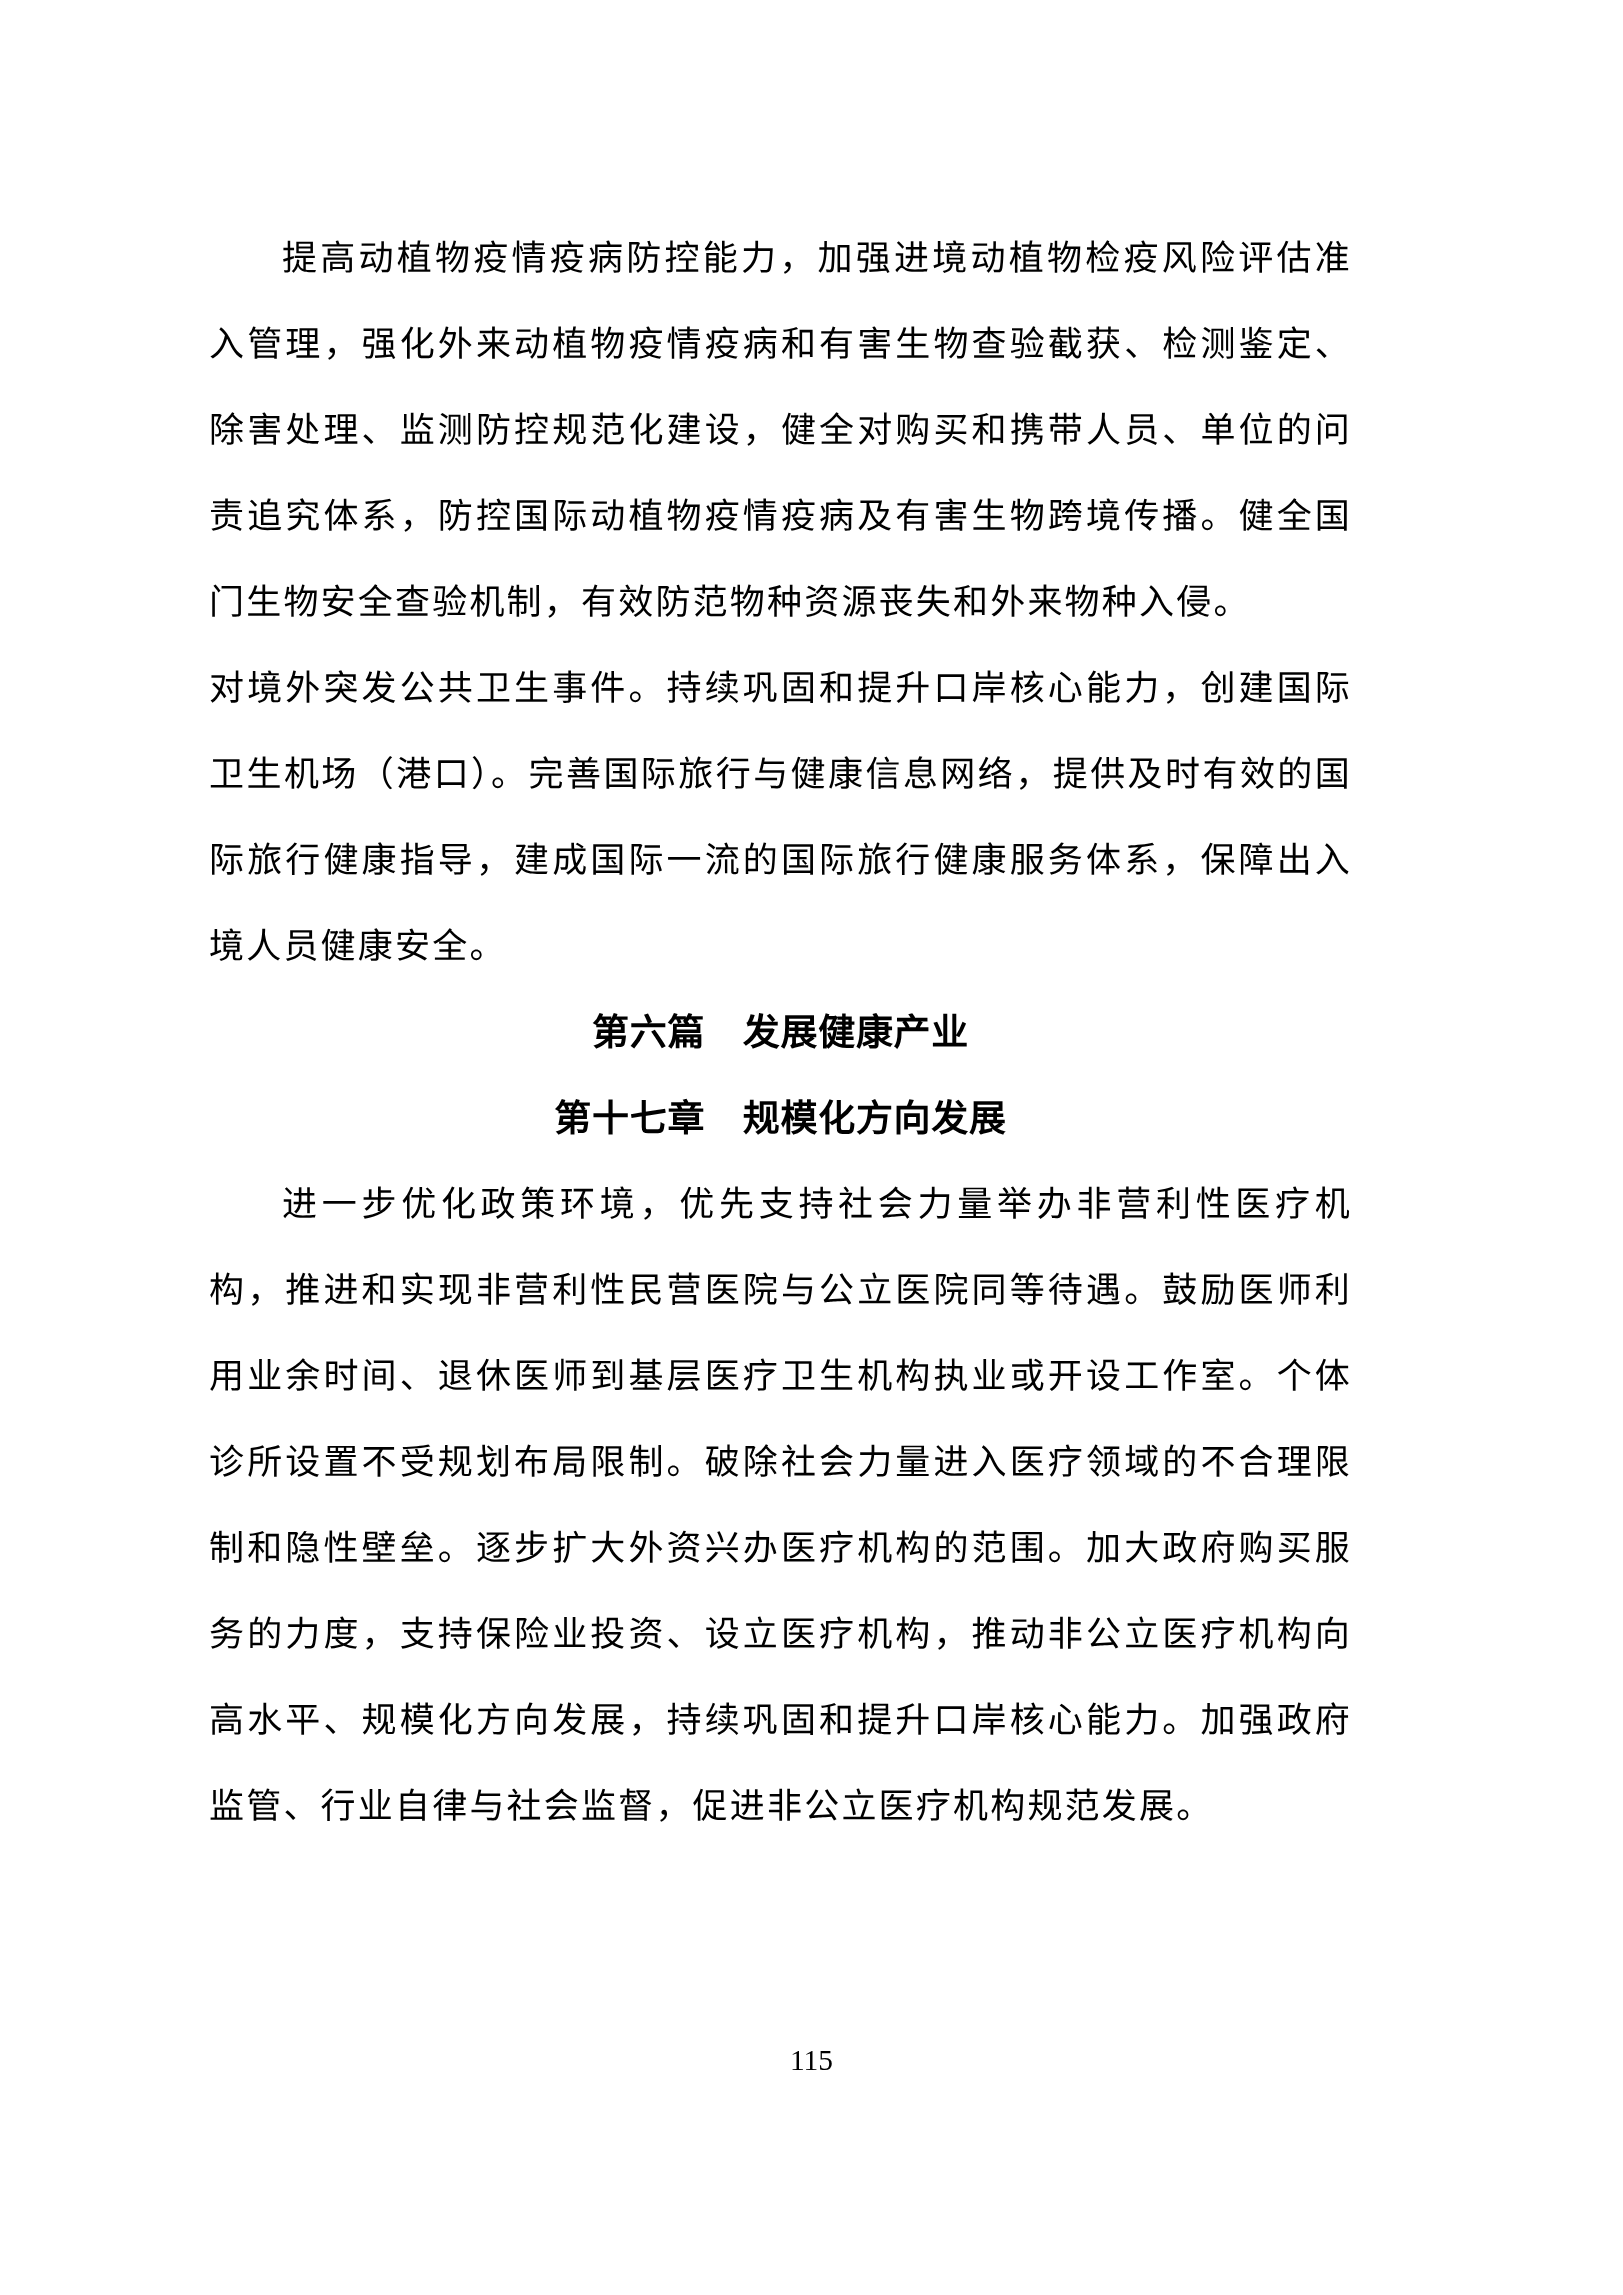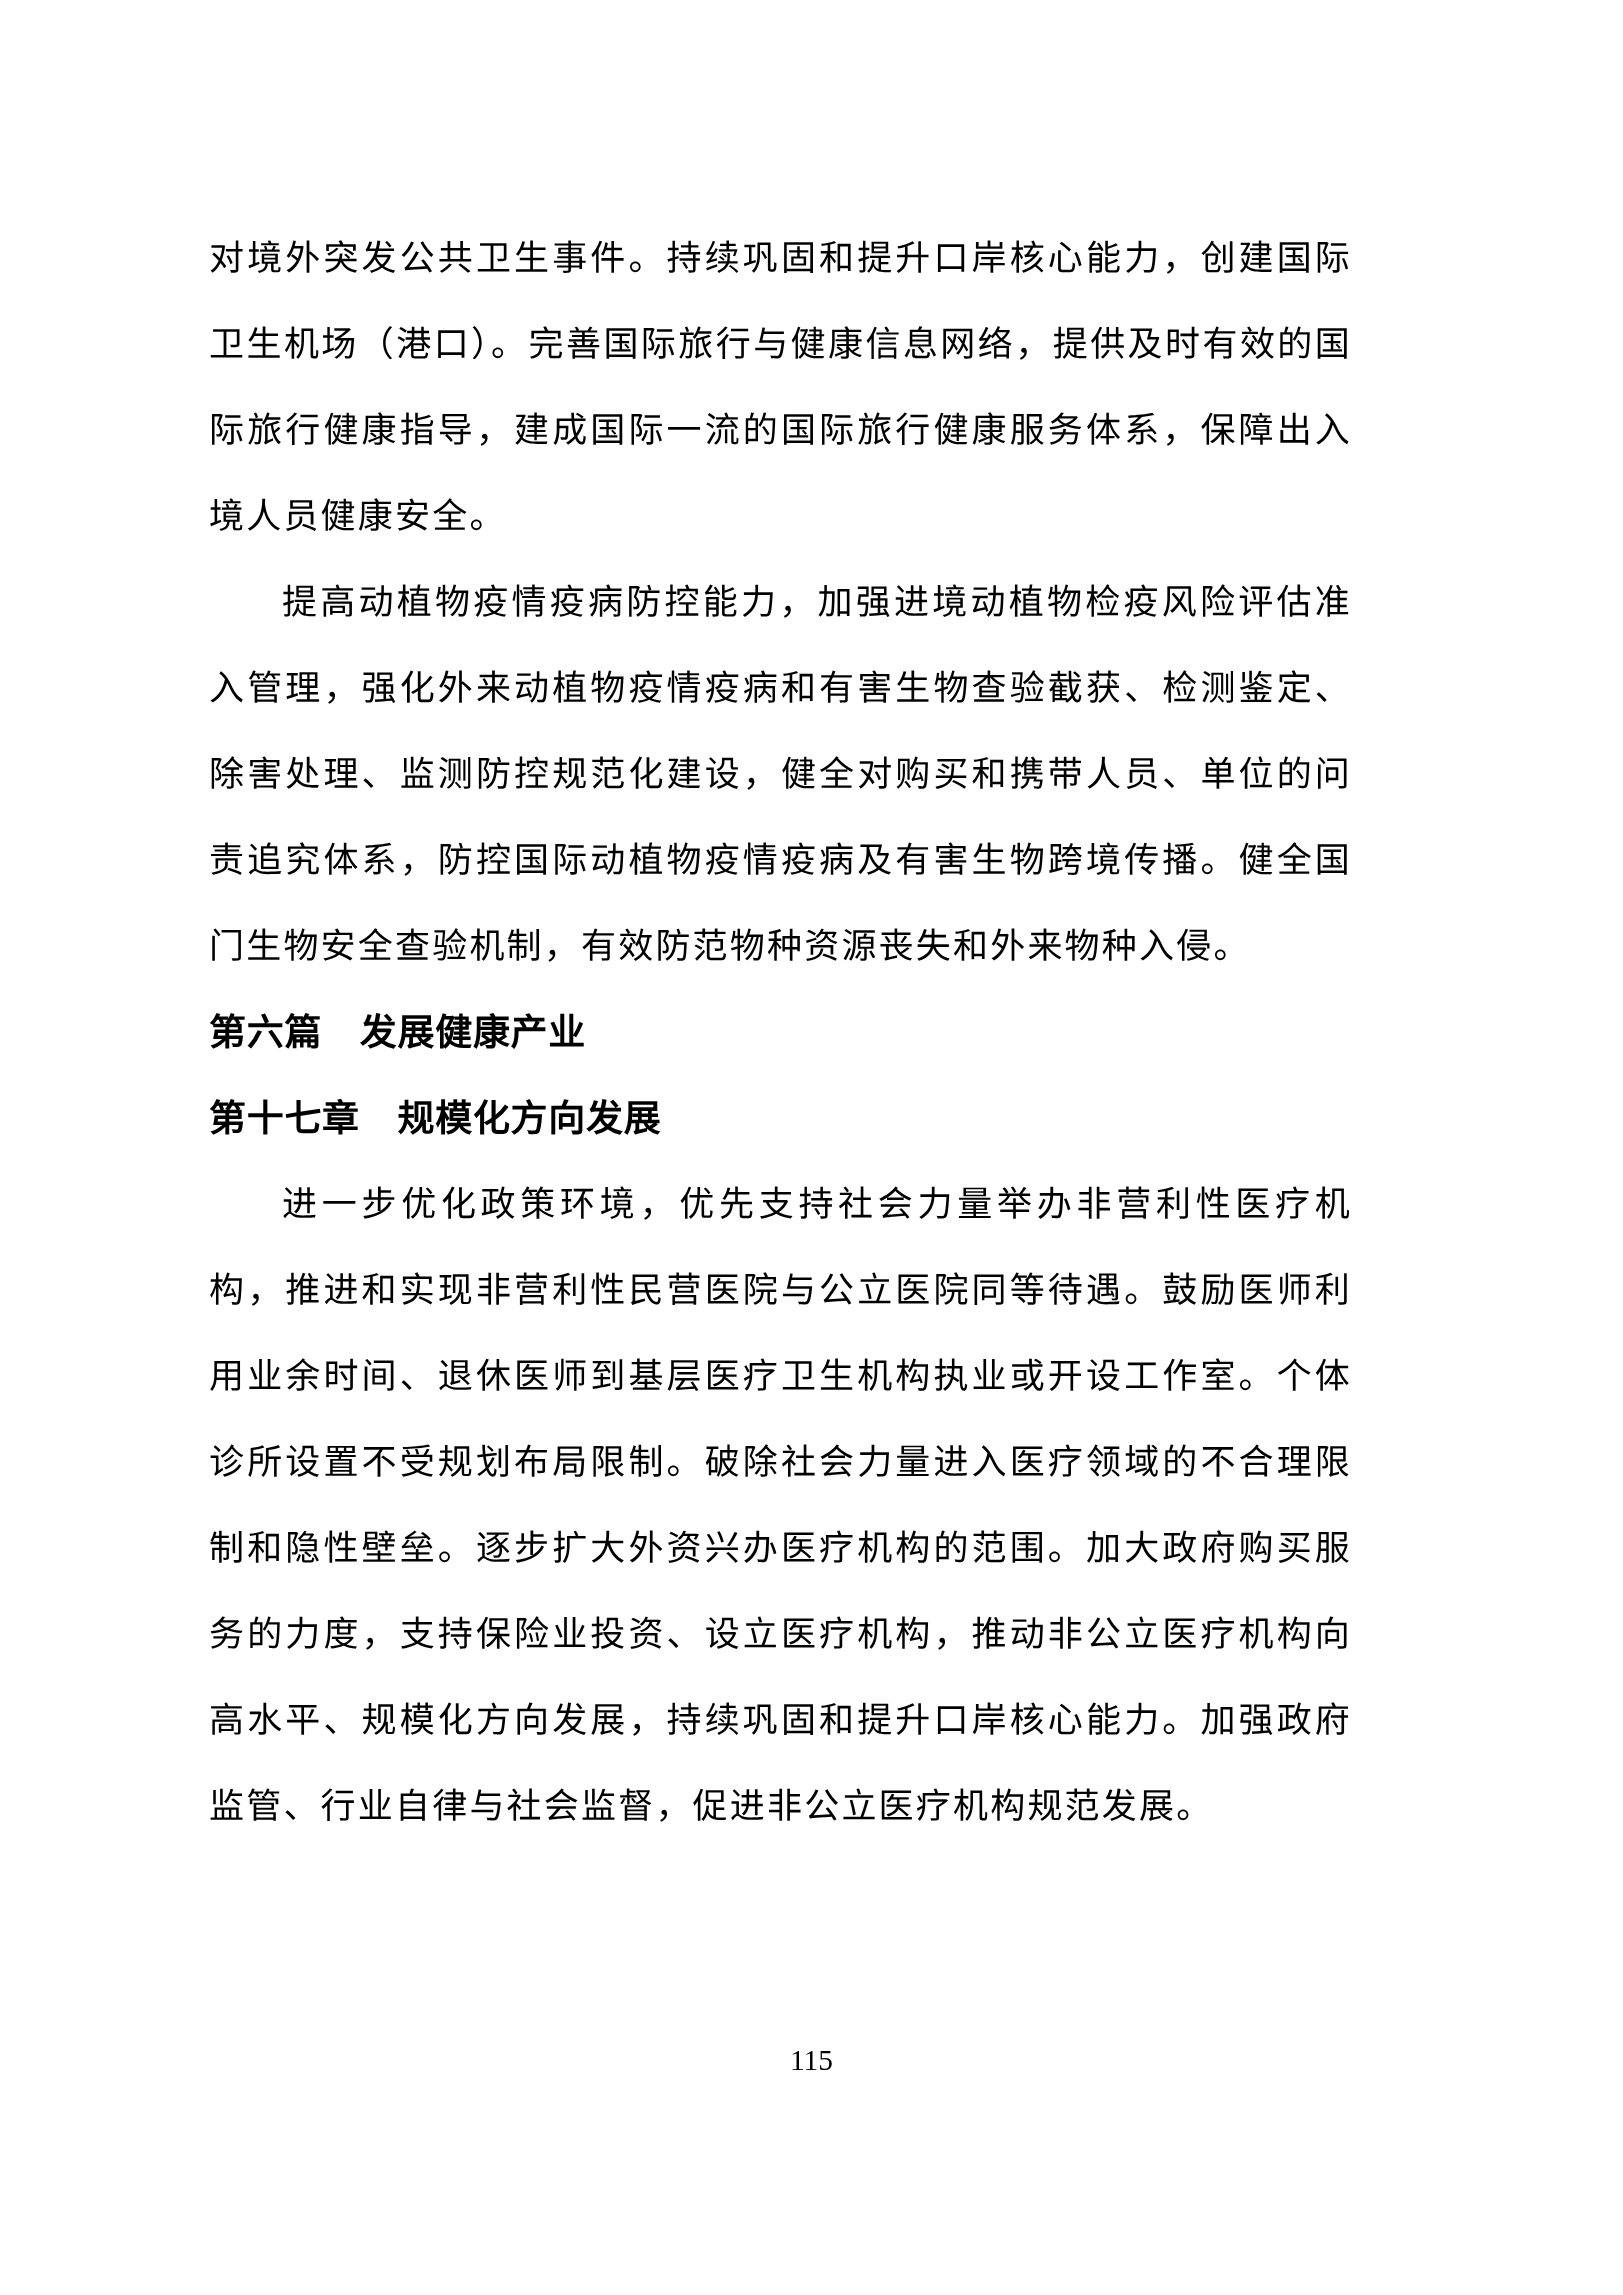--- a/index.html
+++ b/index.html
@@ -36,42 +36,42 @@
   }
   .para.indent {
     text-indent: 73px;
   }
   .heading {
     font-family: "Liberation Sans", sans-serif;
     font-weight: bold;
     font-size: 37px;
     line-height: 86px;
     letter-spacing: 0.7px;
-    text-align: left;
+    text-align: center;
     color: #000000;
     white-space: nowrap;
   }
   .page-number {
     position: absolute;
     left: 0;
     top: 2046px;
     width: 1623px;
     text-align: center;
     font-family: "Liberation Serif", serif;
     font-size: 29.4px;
     line-height: 29.4px;
     color: #000000;
   }
 </style>
 </head>
 <body>
 
 <div class="page">
   <div class="content">
+    <div class="para indent">提高动植物疫情疫病防控能力，加强进境动植物检疫风险评估准入管理，强化外来动植物疫情疫病和有害生物查验截获、检测鉴定、除害处理、监测防控规范化建设，健全对购买和携带人员、单位的问责追究体系，防控国际动植物疫情疫病及有害生物跨境传播。健全国门生物安全查验机制，有效防范物种资源丧失和外来物种入侵。</div>
     <div class="para">对境外突发公共卫生事件。持续巩固和提升口岸核心能力，创建国际卫生机场（港口）。完善国际旅行与健康信息网络，提供及时有效的国际旅行健康指导，建成国际一流的国际旅行健康服务体系，保障出入境人员健康安全。</div>
-    <div class="para indent">提高动植物疫情疫病防控能力，加强进境动植物检疫风险评估准入管理，强化外来动植物疫情疫病和有害生物查验截获、检测鉴定、除害处理、监测防控规范化建设，健全对购买和携带人员、单位的问责追究体系，防控国际动植物疫情疫病及有害生物跨境传播。健全国门生物安全查验机制，有效防范物种资源丧失和外来物种入侵。</div>
     <div class="heading">第六篇　发展健康产业</div>
     <div class="heading">第十七章　规模化方向发展</div>
     <div class="para indent">进一步优化政策环境，优先支持社会力量举办非营利性医疗机构，推进和实现非营利性民营医院与公立医院同等待遇。鼓励医师利用业余时间、退休医师到基层医疗卫生机构执业或开设工作室。个体诊所设置不受规划布局限制。破除社会力量进入医疗领域的不合理限制和隐性壁垒。逐步扩大外资兴办医疗机构的范围。加大政府购买服务的力度，支持保险业投资、设立医疗机构，推动非公立医疗机构向高水平、规模化方向发展，持续巩固和提升口岸核心能力。加强政府监管、行业自律与社会监督，促进非公立医疗机构规范发展。</div>
   </div>
   <div class="page-number">115</div>
 </div>
 
 
 </body></html>

